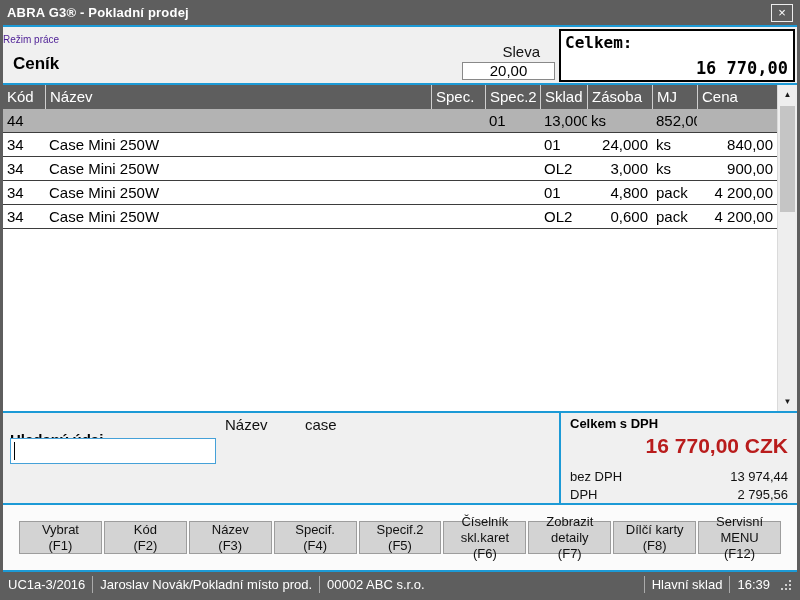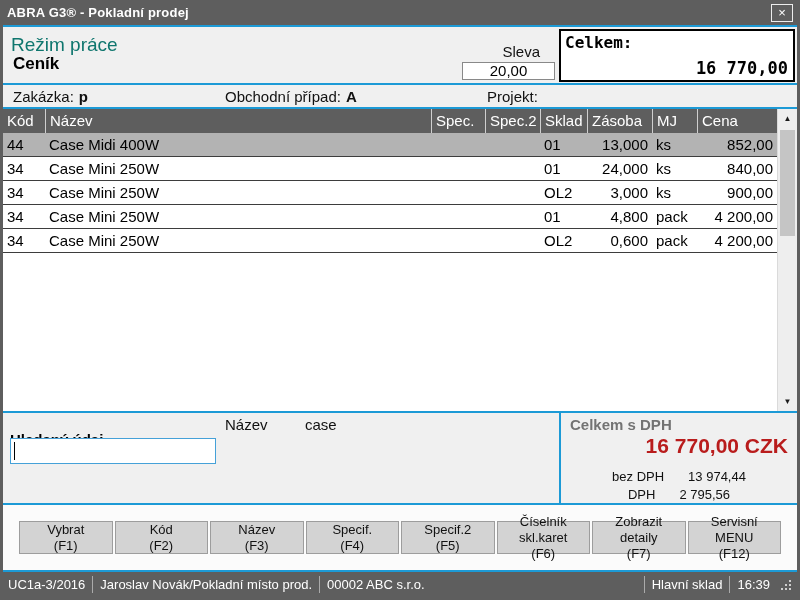--- a/index.html
+++ b/index.html
@@ -11,21 +11,21 @@
   
   .titlebar { position:absolute; top:0; left:0; right:0; height:25px; display:flex; align-items:center; padding:0 7px; color:#fff; font-size:13px; font-weight:bold; }
   .titlebar .title { flex:1; letter-spacing:.2px; }
   .close-btn { width:22px; height:18px; border:1px solid #ededed; color:#fff; display:flex; align-items:center; justify-content:center; font-size:13px; font-weight:normal; line-height:1; }
 
   
   .frame { position:absolute; top:25px; left:3px; right:3px; bottom:3px; background:#f0f0f0; border-top:2px solid #1c9ad6; display:flex; flex-direction:column; }
 
   
   .header-panel { position:relative; height:58px; border-bottom:2px solid #1c9ad6; background:#f0f0f0; }
-  .mode-label { position:absolute; left:8px; top:7px; font-size:19px; color:#0f766e; }
+  .mode-label { position:absolute; left:0; top:7px; font-size:10px; color:#4c1d95; }
   .mode-value { position:absolute; left:10px; top:27px; font-size:17px; font-weight:bold; color:#000; }
   .sleva-label { position:absolute; left:459px; top:16px; width:92px; text-align:right; padding-right:14px; font-size:15px; color:#111; }
   .sleva-input { position:absolute; left:459px; top:35px; width:93px; height:18px; background:#fff; border:1px solid #898989; text-align:center; font-size:15px; line-height:16px; color:#000; }
   .celkem-box { position:absolute; top:2px; right:2px; width:236px; height:53px; background:#fff; border:2px solid #000; font-family:"DejaVu Sans Mono", monospace; font-weight:bold; font-size:16px; color:#000; }
   .celkem-box .lbl { position:absolute; top:2px; left:4px; }
   .celkem-box .val { position:absolute; bottom:2px; right:5px; font-size:17px; }
 
   
   .context-bar { position:relative; height:24px; border-bottom:2px solid #1c9ad6; background:#f0f0f0; font-size:15px; color:#111; }
   .ctx-item { position:absolute; top:3px; white-space:nowrap; }
@@ -52,23 +52,23 @@
   .sb-thumb { position:absolute; top:2px; left:2px; right:2px; height:106px; background:#c5c5c5; }
 
   
   .search-panel { position:relative; height:94px; border-top:2px solid #1c9ad6; border-bottom:2px solid #1c9ad6; background:#f0f0f0; }
   .search-label { position:absolute; left:7px; top:18px; font-size:15px; font-weight:bold; color:#000; }
   .search-input { position:absolute; left:7px; top:25px; width:206px; height:26px; background:#fff; border:1px solid #45a1d8; font-size:15px; padding:2px; }
   .caret { width:1px; height:18px; background:#000; margin:1px 0 0 1px; }
   .filter-label { position:absolute; left:222px; top:3px; font-size:15px; color:#111; }
   .filter-value { position:absolute; left:302px; top:3px; font-size:15px; color:#111; }
   .v-divider { position:absolute; left:556px; top:0; bottom:0; width:2px; background:#1c9ad6; }
-  .totals-title { position:absolute; left:567px; top:3px; font-size:15px; font-weight:bold; color:#737373; }
+  .totals-title { position:absolute; left:567px; top:3px; font-size:13px; font-weight:bold; color:#000000; }
   .totals-grand { position:absolute; left:567px; right:9px; top:21px; text-align:right; font-size:21px; font-weight:bold; color:#b91c1c; }
-  .totals-row { position:absolute; left:567px; right:9px; display:flex; justify-content:center; font-size:13px; color:#111;gap:24px; }
+  .totals-row { position:absolute; left:567px; right:9px; display:flex; justify-content:space-between; font-size:13px; color:#111;gap:24px; }
   .totals-net { top:56px; } .totals-vat { top:74px; }
 
   
   .button-bar { height:65px; background:#fbfbfb; display:flex; gap:2px; padding:16px; }
   .fn-btn { flex:1; background:#d3d3d3; border:1px solid #9d9d9d; display:flex; align-items:center; justify-content:center; text-align:center; font-size:13px; line-height:16px; color:#111; white-space:pre-line; font-family:"Liberation Sans", sans-serif; cursor:default; }
 
   
   .status-bar { height:27px; border-top:2px solid #1c9ad6; background:#5e5e5e; color:#fff; display:flex; align-items:center; font-size:13px; padding:0 5px; }
   .sb-sep { width:1px; height:17px; background:#aaaaaa; margin:0 7px; flex:0 0 1px; }
   .sb-right { margin-left:auto; display:flex; align-items:center; }
@@ -90,48 +90,36 @@
       <div class="mode-label">Režim práce</div>
       <div class="mode-value">Ceník</div>
       <div class="sleva-label">Sleva</div>
       <div class="sleva-input">20,00</div>
       <div class="celkem-box">
         <span class="lbl">Celkem:</span>
         <span class="val">16 770,00</span>
       </div>
     </div>
 
-    <div class="context-bar">
-      <div class="ctx-item ctx-zakazka">
-        <span>Zakázka:</span><b>p</b>
-      </div>
-      <div class="ctx-item ctx-pripad">
-        <span>Obchodní případ:</span><b>A</b>
-      </div>
-      <div class="ctx-item ctx-projekt">
-        <span>Projekt:</span><b></b>
-      </div>
-    </div>
 
     <div class="table-area">
       <div class="grid">
         <div class="thead">
           <div class="th">Kód</div>
           <div class="th">Název</div>
           <div class="th">Spec.</div>
           <div class="th">Spec.2</div>
           <div class="th">Sklad</div>
           <div class="th">Zásoba</div>
           <div class="th">MJ</div>
           <div class="th">Cena</div>
         </div>
 
         <div class="trow selected">
           <div class="td">44</div>
-          <div class="td">Case Midi 400W</div>
           <div class="td"></div>
           <div class="td"></div>
           <div class="td">01</div>
           <div class="td num">13,000</div>
           <div class="td">ks</div>
           <div class="td num">852,00</div>
         </div>
         <div class="trow">
           <div class="td">34</div>
           <div class="td">Case Mini 250W</div>
@@ -217,20 +205,22 @@
       <div class="fn-btn">Specif.
 (F4)</div>
       <div class="fn-btn">Specif.2
 (F5)</div>
       <div class="fn-btn">Číselník
 skl.karet
 (F6)</div>
       <div class="fn-btn">Zobrazit
 detaily
 (F7)</div>
+      <div class="fn-btn">Dílčí karty
+(F8)</div>
       <div class="fn-btn">Servisní
 MENU
 (F12)</div>
     </div>
 
     <div class="status-bar">
       <span>UC1a-3/2016</span>
       <span class="sb-sep"></span>
       <span>Jaroslav Novák/Pokladní místo prod.</span>
       <span class="sb-sep"></span>

